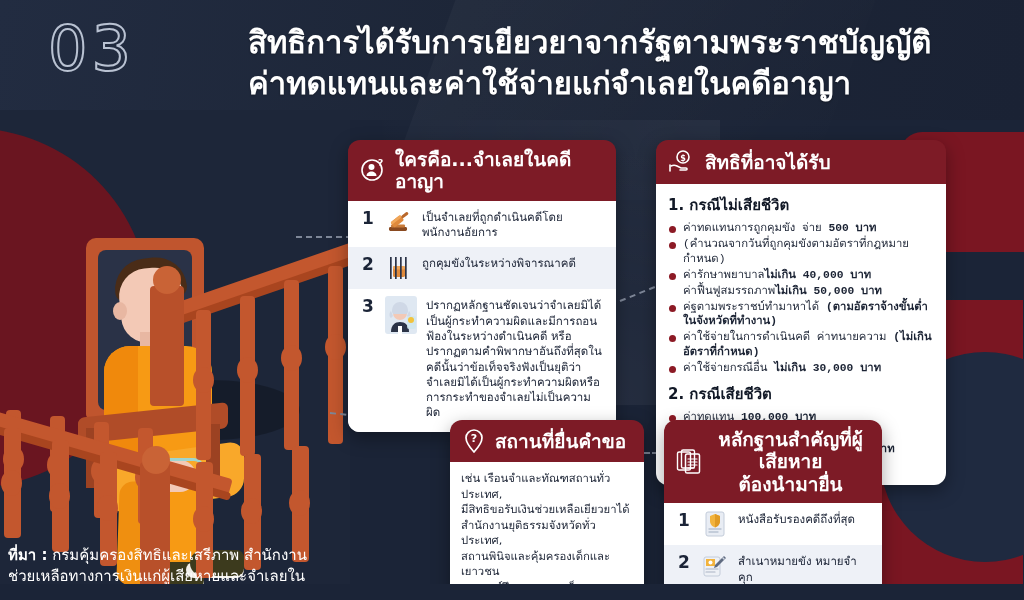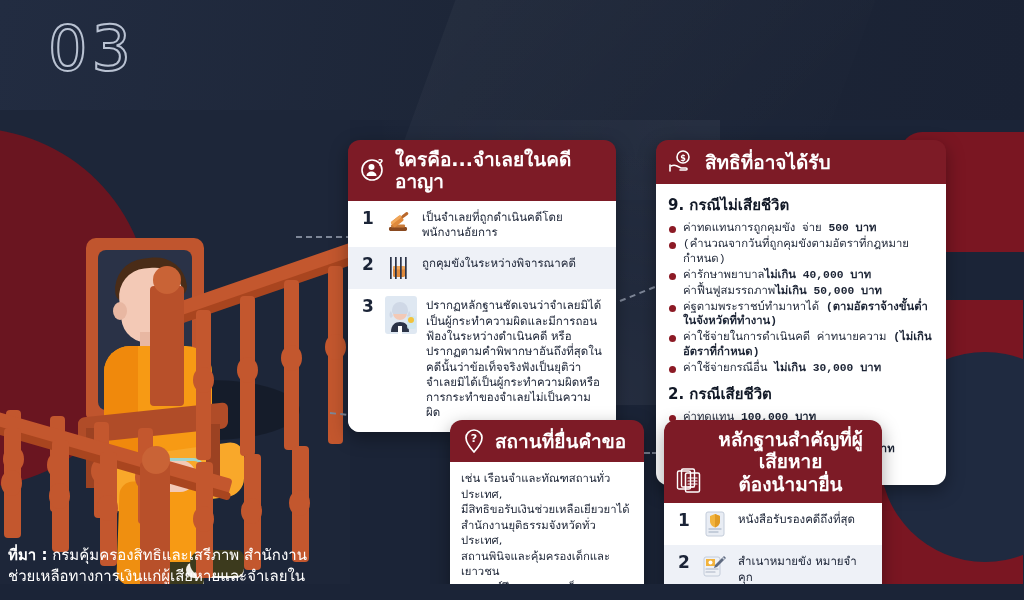--- a/index.html
+++ b/index.html
@@ -86,21 +86,21 @@
   .post-ball{position:absolute;width:28px;height:28px;border-radius:50%;background:#c96336;}
 
   
   .dash{position:absolute;border-top:2px dashed #7e8798;height:0;}
 
   
   .card{position:absolute;border-radius:12px;overflow:hidden;
     box-shadow:0 6px 18px rgba(0,0,0,.35);}
   .card-head{background:#7d1b26;color:#fff;display:flex;align-items:center;gap:9px;
     padding:8px 12px;font-weight:700;}
-  .card-head.center{justify-content:center;text-align:center;align-items:flex-end;}
+  .card-head.center{justify-content:center;text-align:center;}
   .card-head .ht{font-size:19px;line-height:1.18;}
   .card-body{background:#ffffff;}
 
   .ic{flex:0 0 auto;display:block;}
 
   
   .row{display:flex;align-items:flex-start;gap:9px;padding:7px 12px;background:#ffffff;}
   .row.alt{background:#eef1f7;}
   .row .num{font-size:17px;font-weight:700;color:#1b2437;width:16px;flex:0 0 16px;text-align:center;
     line-height:1.25;}
@@ -137,20 +137,24 @@
   <div class="bg-swoosh2"></div>
   <div class="bg-diag"></div>
   <div class="bg-left-dark"></div>
   <div class="bg-maroon-arc"></div>
   <div class="bg-sq-red-top"></div>
   <div class="bg-sq-red"></div>
   <div class="bg-circ-navy"></div>
 
   <div class="badge03">03</div>
 
+  <div class="title">
+    <span>สิทธิการได้รับการเยียวยาจากรัฐตามพระราชบัญญัติ</span>
+    <span class="l2">ค่าทดแทนและค่าใช้จ่ายแก่จำเลยในคดีอาญา</span>
+  </div>
 
   <div class="illu">
     <div class="floor-shadow"></div>
 
     <div class="chair-back"></div>
     <div class="chair-back-in"></div>
 
     <div class="person-hair"></div>
     <div class="person-head"></div>
     <div class="person-ear"></div>
@@ -275,21 +279,21 @@
       <svg class="ic" width="28" height="28" viewBox="0 0 28 28">
         <circle cx="15" cy="9" r="6" fill="none" stroke="#fff" stroke-width="1.6"></circle>
         <text x="15" y="12.5" font-size="8" fill="#fff" text-anchor="middle" font-family="DejaVu Sans, sans-serif">$</text>
         <path d="M3 18c2-1 4-1 6 0l4 2h5c1.4 0 1.4 2 0 2h-6" fill="none" stroke="#fff" stroke-width="1.6" stroke-linecap="round"></path>
         <path d="M2 17v6" stroke="#fff" stroke-width="1.6" stroke-linecap="round"></path>
       </svg>
       <span class="ht">สิทธิที่อาจได้รับ</span>
     </div>
     <div class="card-body" style="padding:9px 12px 11px 12px;">
 
-      <div class="sec-title">9. กรณีไม่เสียชีวิต</div>
+      <div class="sec-title">1. กรณีไม่เสียชีวิต</div>
       <ul class="blist">
         <li><span>ค่าทดแทนการถูกคุมขัง จ่าย </span><span class="b">500 บาท</span></li>
         <li><span>(คำนวณจากวันที่ถูกคุมขังตามอัตราที่กฎหมายกำหนด)</span></li>
         <li><span>ค่ารักษาพยาบาล</span><span class="b">ไม่เกิน 40,000 บาท</span></li>
         <li class="nobul"><span>ค่าฟื้นฟูสมรรถภาพ</span><span class="b">ไม่เกิน 50,000 บาท</span></li>
         <li><span>ค่ฐตามพระราชบ์ทำมาหาได้ </span><span class="b">(ตามอัตราจ้างขั้นต่ำในจังหวัดที่ทำงาน)</span></li>
         <li><span>ค่าใช้จ่ายในการดำเนินคดี ค่าทนายความ </span><span class="b">(ไม่เกินอัตราที่กำหนด)</span></li>
         <li><span>ค่าใช้จ่ายกรณีอื่น </span><span class="b">ไม่เกิน 30,000 บาท</span></li>
       </ul>
 

